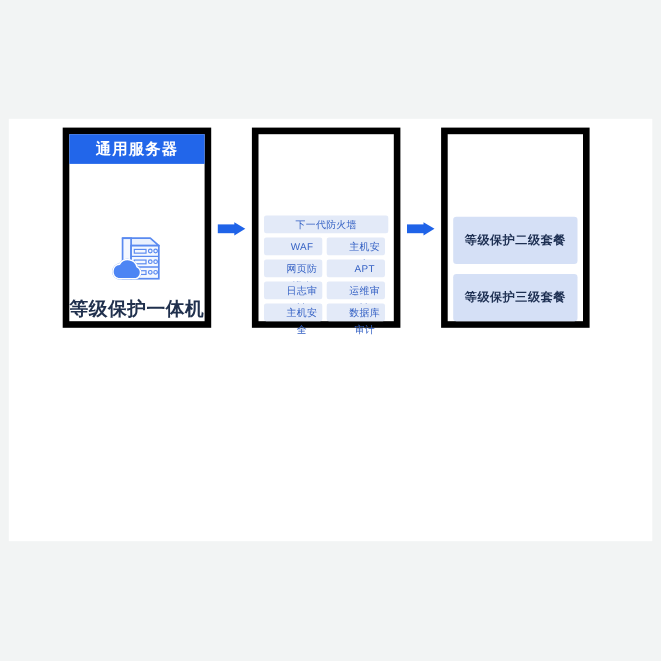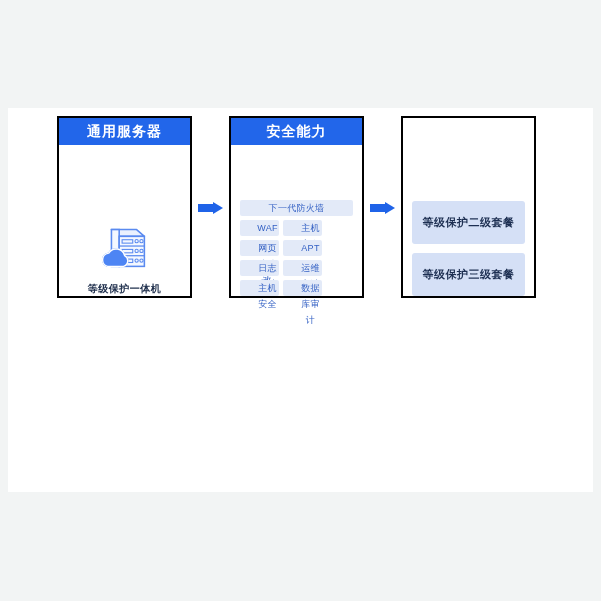--- a/index.html
+++ b/index.html
@@ -30,21 +30,21 @@
     left: 57px;
     top: 116px;
     width: 480px;
     height: 182px;
     display: flex;
     flex-direction: row;
     align-items: flex-start;
   }
 
   .panel {
-    border: 2px solid #000000;
+    border: 6px solid #000000;
     background: #ffffff;
     box-sizing: border-box;
     display: flex;
     flex-direction: column;
   }
   .panel-header {
     background: #2266ea;
     color: #ffffff;
     font-size: 14px;
     font-weight: bold;
@@ -100,21 +100,21 @@
   }
 
   
   #server-icon-wrap {
     margin-top: 18px;
     width: 62px;
     height: 62px;
   }
   #server-caption {
     margin-top: 4px;
-    font-size: 10px;
+    font-size: 17px;
     color: #20304d;
     font-weight: bold;
     letter-spacing: 0.5px;
   }
 
   
   #cap-list {
     margin-top: 14px;
     width: 113px;
     display: flex;
@@ -127,21 +127,21 @@
     font-size: 9px;
     border-radius: 2px;
     height: 16px;
     line-height: 16px;
     text-align: center;
     box-sizing: border-box;
     letter-spacing: 0.3px;
     user-select: none;
   }
   .cap-tag.wide { width: 113px; }
-  .cap-tag.half { width: 39px; padding-left: 16px; }
+  .cap-tag.half { width: 53px; padding-left: 16px; }
 
   
   #pkg-list {
     margin-top: 14px;
     width: 113px;
     display: flex;
     flex-direction: column;
     gap: 9px;
   }
   .pkg-box {
@@ -199,21 +199,20 @@
   </div>
 
   <div class="arrow-wrap">
     <div class="arrow">
       <div class="shaft"></div>
       <div class="head"></div>
     </div>
   </div>
 
   <div class="panel" id="panel-security">
-    <div class="panel-header">安全能力</div>
     <div class="panel-body">
       <div id="cap-list">
         <div class="cap-tag wide">下一代防火墙</div>
         <div class="cap-tag half">WAF</div>
         <div class="cap-tag half">主机安全</div>
         <div class="cap-tag half">网页防篡改</div>
         <div class="cap-tag half">APT</div>
         <div class="cap-tag half">日志审计</div>
         <div class="cap-tag half">运维审计</div>
         <div class="cap-tag half">主机安全</div>

